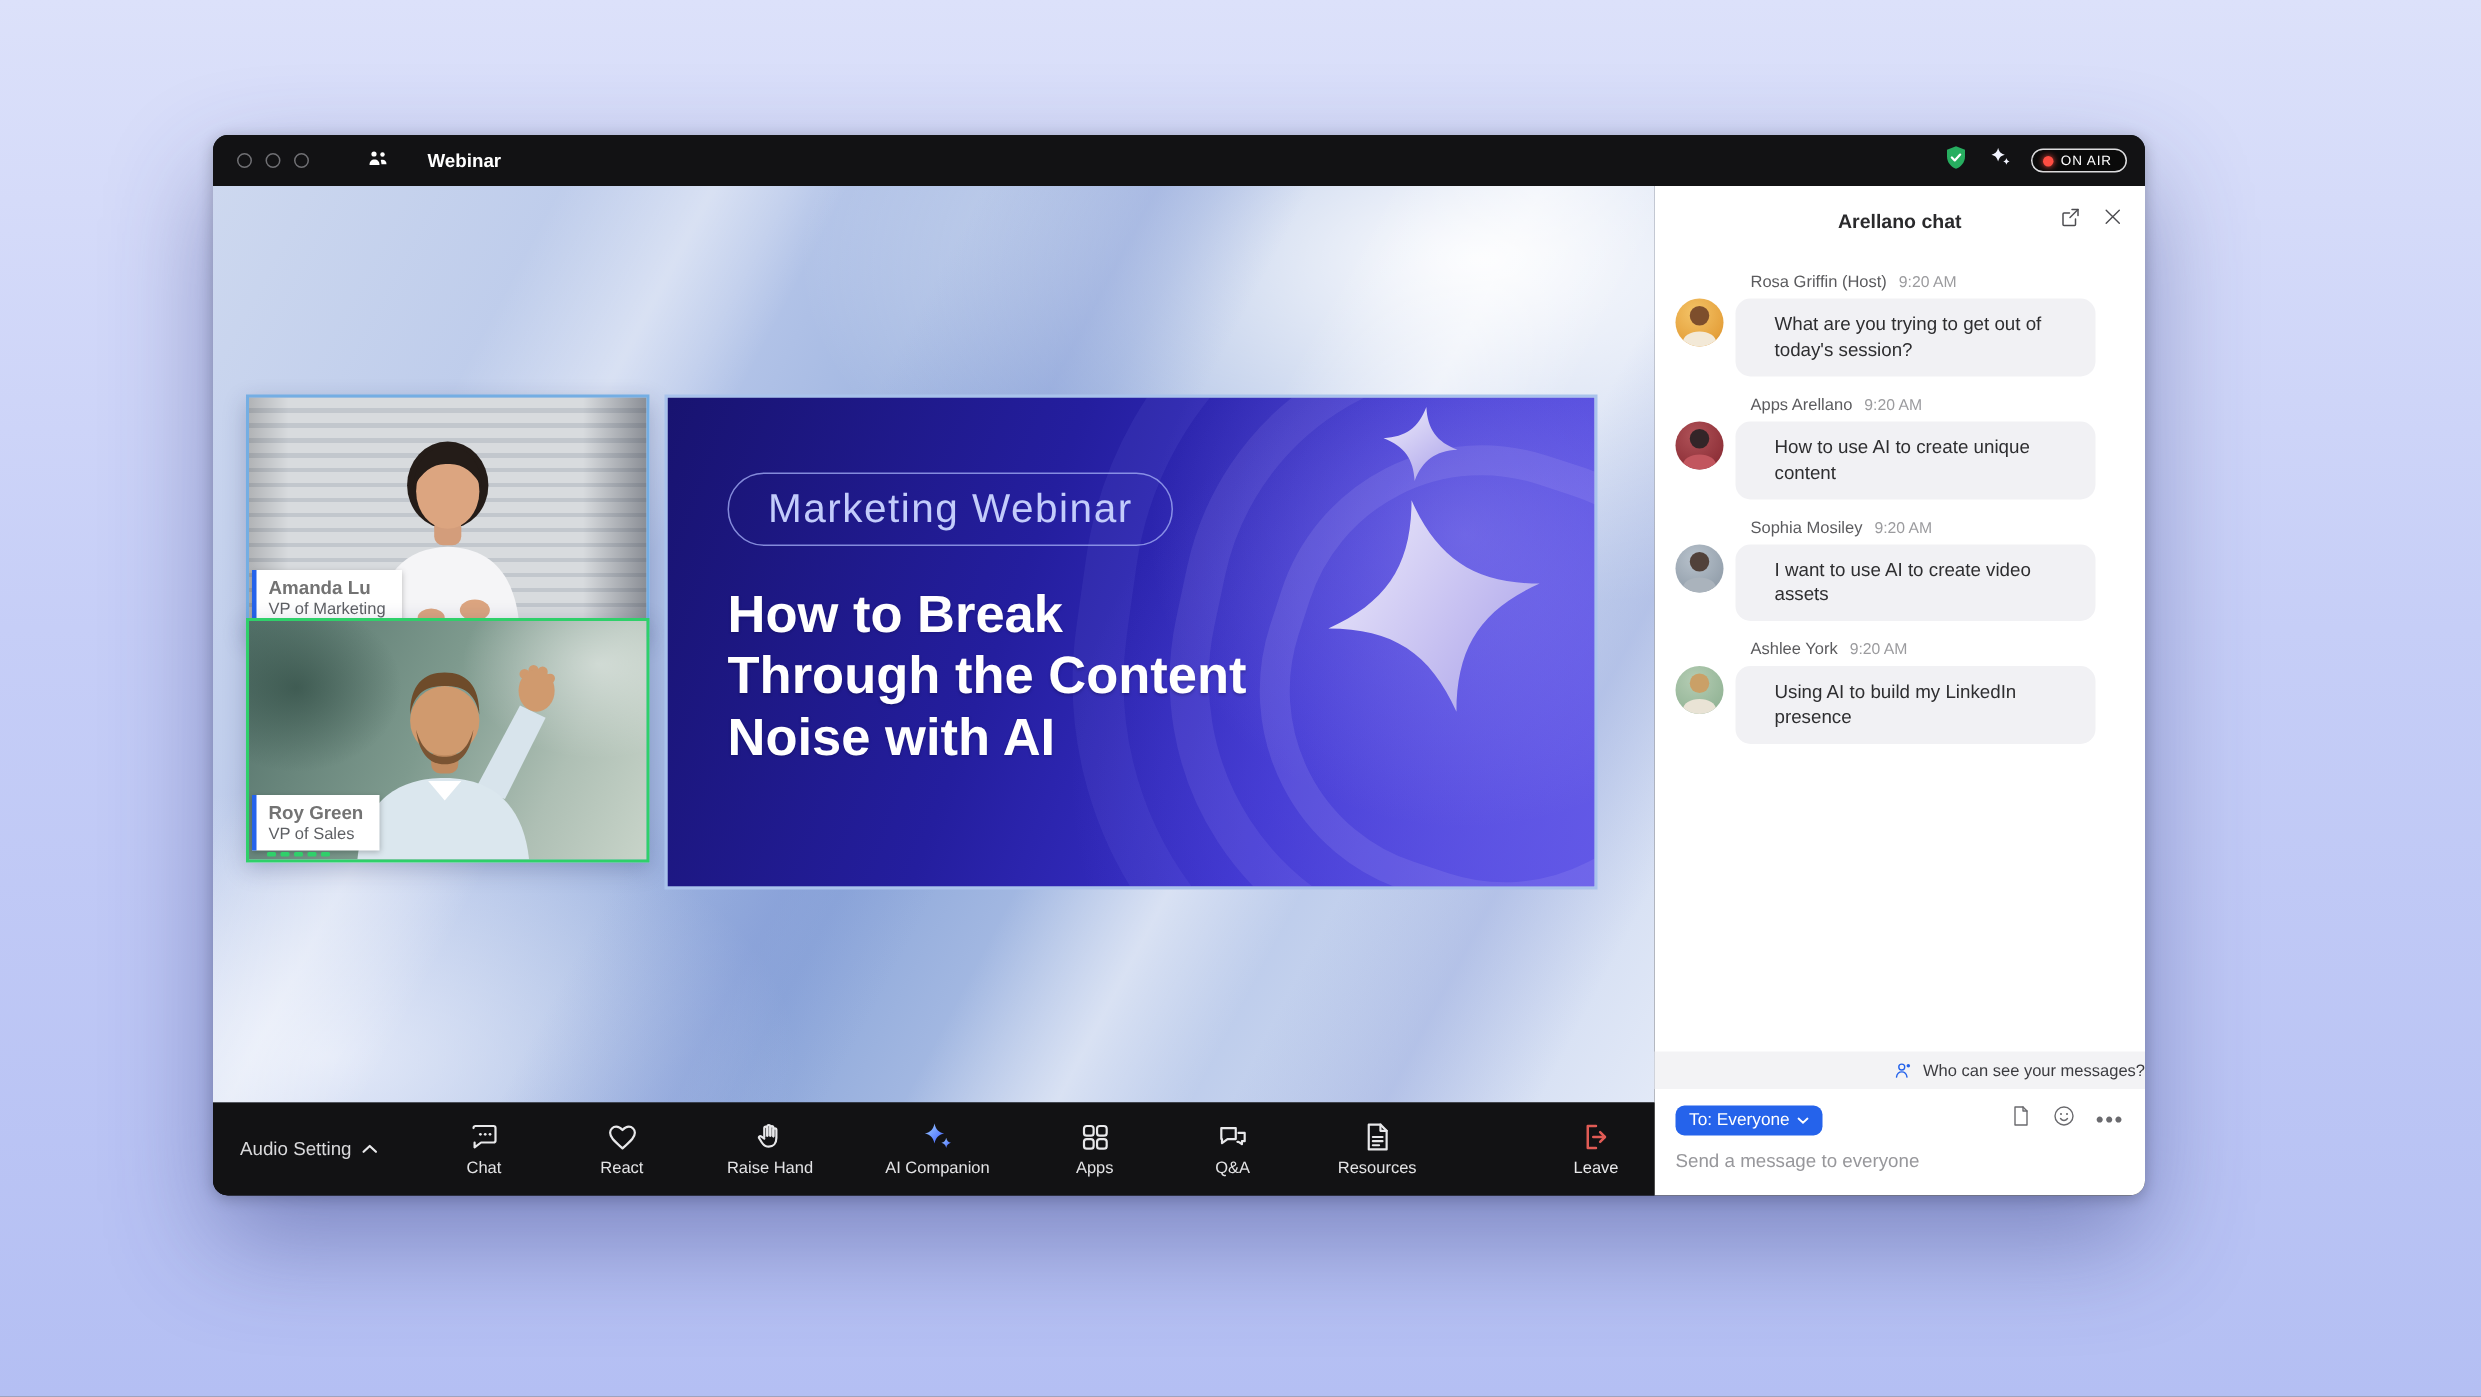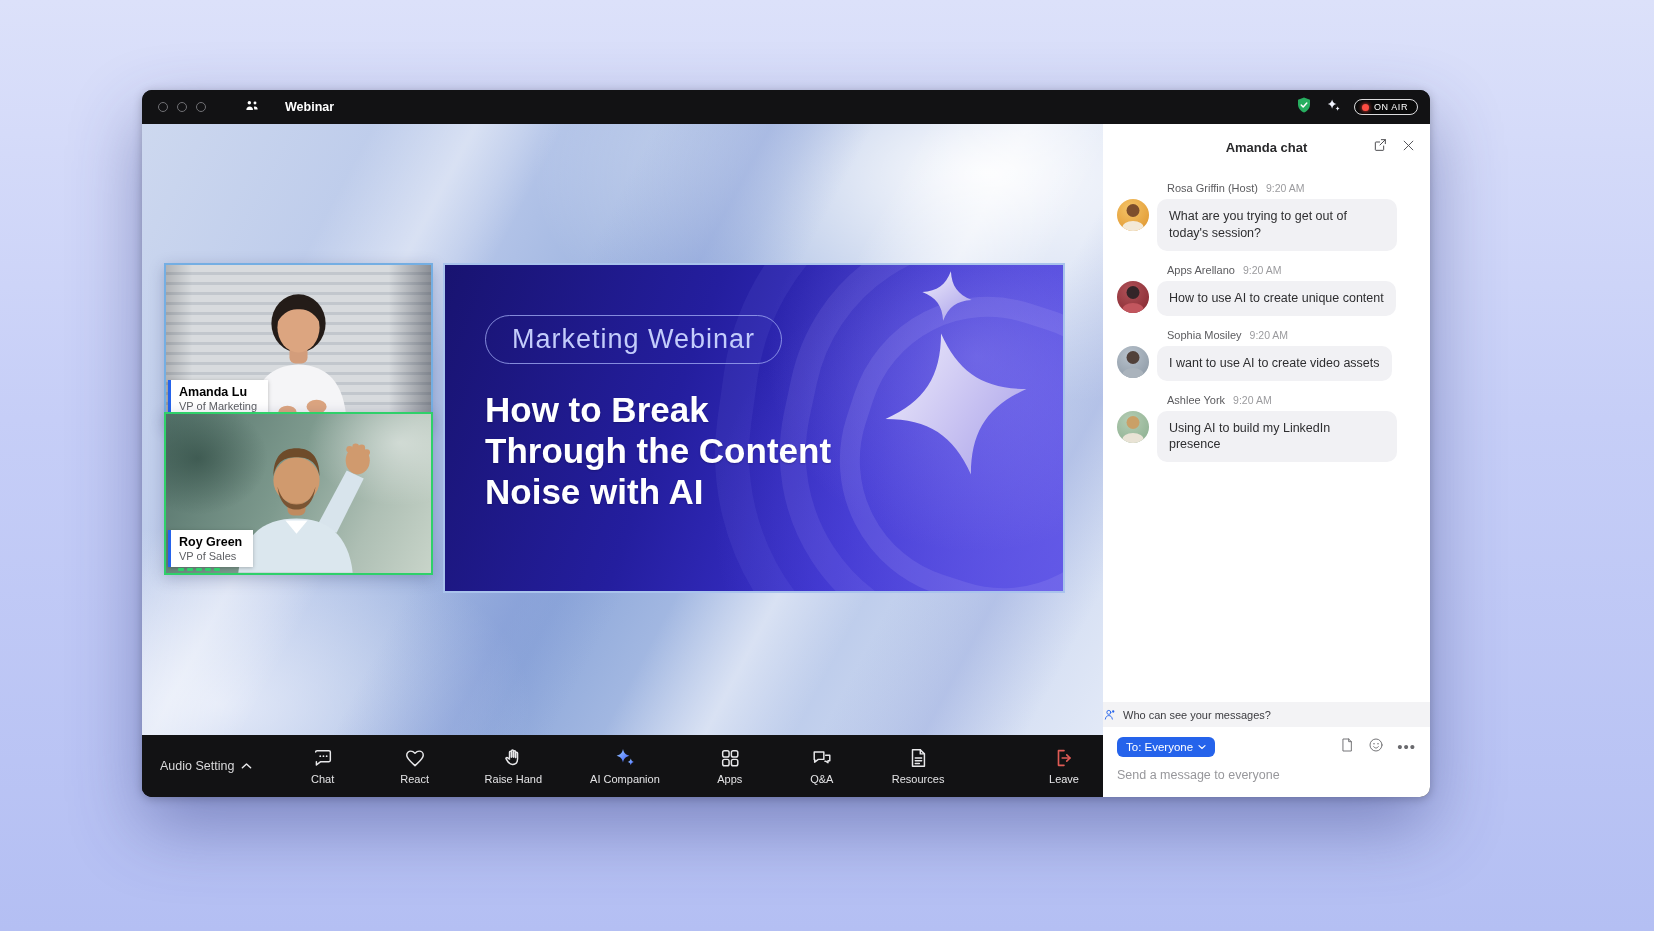--- a/index.html
+++ b/index.html
@@ -58,21 +58,21 @@
   .tile-roy { top:288px; height:163px; border:2.5px solid #2fd06a;
     background:
       radial-gradient(100px 80px at 12% 28%, rgba(35,62,54,.55), transparent 70%),
       radial-gradient(130px 90px at 88% 18%, rgba(255,255,255,.45), transparent 70%),
       linear-gradient(115deg, #54726a 0%, #7e9a8e 45%, #aebfb4 75%, #c8d4c9 100%);
   }
   .tile svg.person { position:absolute; inset:0; width:100%; height:100%; }
 
   .nametag { position:absolute; left:2px; bottom:6px; background:#fff; border-left:3px solid #2563eb;
              padding:5px 11px 5px 8px; box-shadow:0 1px 4px rgba(0,0,0,.25); }
-  .nt-name { font-size:12.5px; font-weight:bold; color:#000000; }
+  .nt-name { font-size:12.5px; font-weight:bold; color:#737373; }
   .nt-role { font-size:11px; color:#5d5f63; margin-top:1px; }
 
   .audio-dots { position:absolute; left:12px; bottom:2px; display:flex; gap:3px; }
   .audio-dots i { width:6px; height:3px; background:#2fd06a; display:block; border-radius:1px; }
 
   
   .slide {
     position:absolute; left:301px; top:139px; width:622px; height:330px;
     border:2px solid #a9c3ec; overflow:hidden;
     background: linear-gradient(110deg, #181370 0%, #241e9e 38%, #3a31cd 68%, #5d54e9 100%);
@@ -120,39 +120,39 @@
   .chat-panel { width:327px; background:#ffffff; display:flex; flex-direction:column; }
   .chat-header { height:46px; position:relative; display:flex; align-items:center; justify-content:center; flex-shrink:0; }
   .chat-title { font-size:13px; font-weight:600; color:#2a2a2c; }
   .chat-header-icons { position:absolute; right:14px; display:flex; gap:13px; align-items:center; }
 
   .chat-messages { flex:1; overflow:hidden; padding:12px 16px 0 14px; }
   .msg { margin-bottom:13px; }
   .msg-head { margin:0 0 5px 50px; font-size:11px; color:#5b5b5e; }
   .msg-time { color:#9b9b9e; font-size:10.5px; margin-left:8px; }
   .msg-row { display:flex; gap:8px; align-items:flex-start; }
-  .bubble { background:#f1f1f4; border-radius:10px; padding:9px 12px; font-size:12.5px; color:#2e2e30;
+  .bubble { background:#f1f1f4; border-radius:10px; padding:9px 26px; font-size:12.5px; color:#2e2e30;
             line-height:1.35; max-width:240px; width:fit-content; }
 
   .avatar { width:32px; height:32px; border-radius:50%; position:relative; overflow:hidden; flex-shrink:0; }
   .avatar::before { content:""; position:absolute; top:5px; left:50%; transform:translateX(-50%);
                     width:13px; height:13px; border-radius:50%; }
   .avatar::after  { content:""; position:absolute; bottom:-4px; left:50%; transform:translateX(-50%);
                     width:22px; height:14px; border-radius:50% 50% 0 0; }
   .av0 { background:radial-gradient(circle at 40% 30%, #f4c468, #e5a13c 70%, #c98224); }
   .av0::before { background:#7d4e2c; } .av0::after { background:#f3e9d7; }
   .av1 { background:radial-gradient(circle at 40% 30%, #b05258, #8e3038 75%, #6e2228); }
   .av1::before { background:#332528; } .av1::after { background:#c2565e; }
   .av2 { background:radial-gradient(circle at 40% 30%, #b8c2cc, #94a0ac 75%, #76828e); }
   .av2::before { background:#51413a; } .av2::after { background:#aab3bc; }
   .av3 { background:radial-gradient(circle at 40% 30%, #b5cdb4, #94b597 75%, #769a7d); }
   .av3::before { background:#caa067; } .av3::after { background:#e9e3d5; }
 
   .chat-footer { flex-shrink:0; }
-  .privacy-bar { background:#f3f3f5; height:25px; display:flex; align-items:center; justify-content:flex-start;
+  .privacy-bar { background:#f3f3f5; height:25px; display:flex; align-items:center; justify-content:flex-end;
                  gap:6px; font-size:11px; color:#3c3c40; }
   .compose-controls { display:flex; align-items:center; padding:10px 14px 6px; }
   .to-pill { background:#2563eb; color:#fff; font-size:11.5px; border-radius:6px; padding:4px 9px;
              display:flex; align-items:center; gap:5px; }
   .compose-spacer { flex:1; }
   .compose-icons { display:flex; gap:13px; align-items:center; }
   .dots-more { color:#6a6a6e; font-size:15px; letter-spacing:1px; line-height:10px; }
   .compose-input-row { padding:2px 14px 14px; }
   .compose-input { width:100%; border:none; outline:none; font-family:"Liberation Sans",sans-serif;
                    font-size:12.5px; color:#333; background:transparent; }
@@ -350,21 +350,21 @@
             <path d="M15 8.5l3.5 3.5-3.5 3.5" class="ic-red"></path>
             <path d="M18.5 12H10" class="ic-red"></path>
           </svg>
           <span>Leave</span>
         </div>
       </div>
     </div>
 
     <div class="chat-panel">
       <div class="chat-header">
-        <span class="chat-title">Amanda chat</span>
+        <span class="chat-title">Arellano chat</span>
         <div class="chat-header-icons">
           <span>
             <svg width="16" height="16" viewBox="0 0 24 24">
               <path d="M17.5 13.5V19a1 1 0 0 1-1 1H6a1 1 0 0 1-1-1V8.5a1 1 0 0 1 1-1h5.5" class="ic-dark"></path>
               <path d="M14 4h6v6" class="ic-dark"></path>
               <path d="M20 4l-8 8" class="ic-dark"></path>
             </svg>
           </span>
           <span>
             <svg width="15" height="15" viewBox="0 0 24 24">

